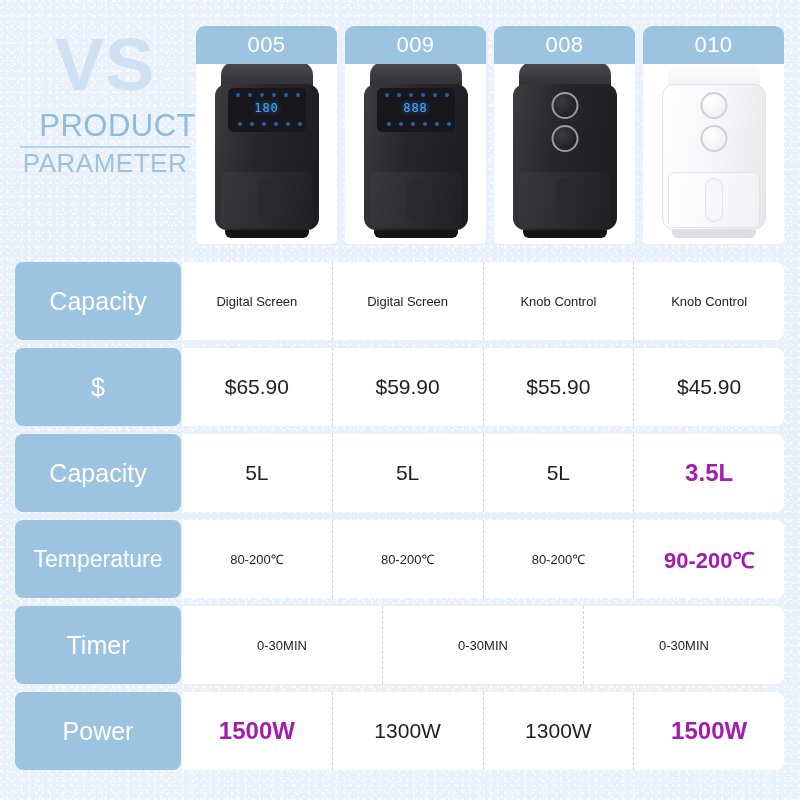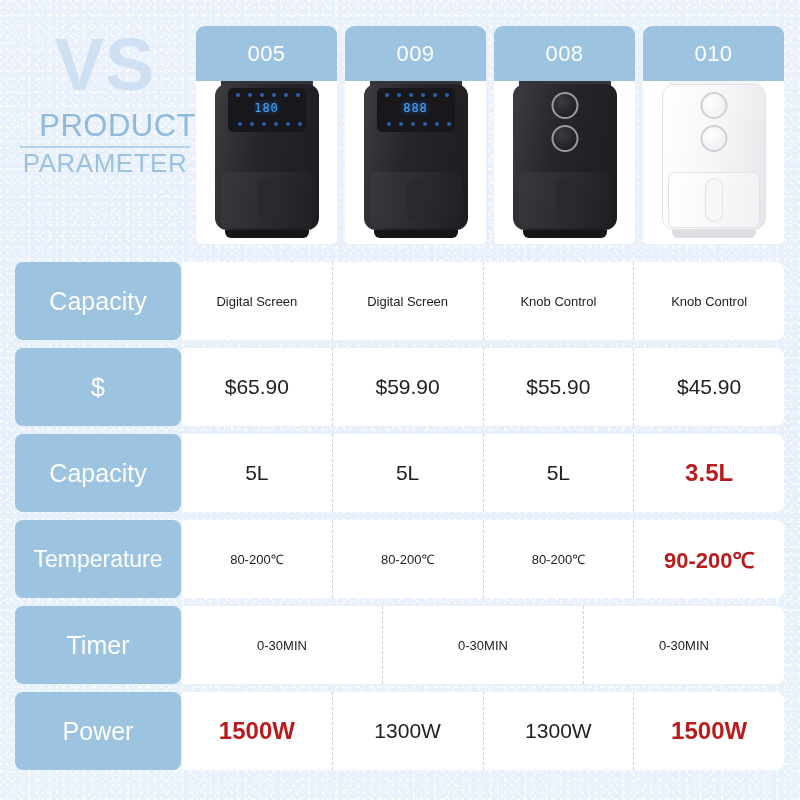--- a/index.html
+++ b/index.html
@@ -40,21 +40,21 @@
   }
 
   
   #products {
     position:absolute; left:196px; top:26px;
     width:588px; height:218px;
     display:flex; gap:8px;
   }
   .product-col { flex:1; display:flex; flex-direction:column; }
   .product-tab {
-    height:55px; background:#9cc3e0;
+    height:38px; background:#9cc3e0;
     border-radius:9px 9px 0 0;
     color:#ffffff; font-size:22px;
     display:flex; align-items:center; justify-content:center;
     letter-spacing:.5px;
   }
   .product-photo {
     flex:1; background:#ffffff;
     border-radius:0 0 5px 5px;
     display:flex; align-items:flex-end; justify-content:center;
     padding-bottom:6px; position:relative; overflow:hidden;
@@ -136,21 +136,21 @@
     background:#ffffff; border-radius:0 8px 8px 0;
     display:flex;
   }
   .cell {
     flex:1; display:flex; align-items:center; justify-content:center;
     font-size:21px; color:#222222;
     border-right:1px dashed #d2d2d4;
   }
   .cell:last-child { border-right:none; }
   .cell.hi {
-    color:#b91c1c; font-weight:bold; font-size:24px;
+    color:#a21caf; font-weight:bold; font-size:24px;
   }
   .cell.sm { font-size:13px; }
   .cell.sm.hi { font-size:22px;text-align:center; }
 </style>
 </head>
 <body>
 
 <div id="page">
 
   <div id="brand">

